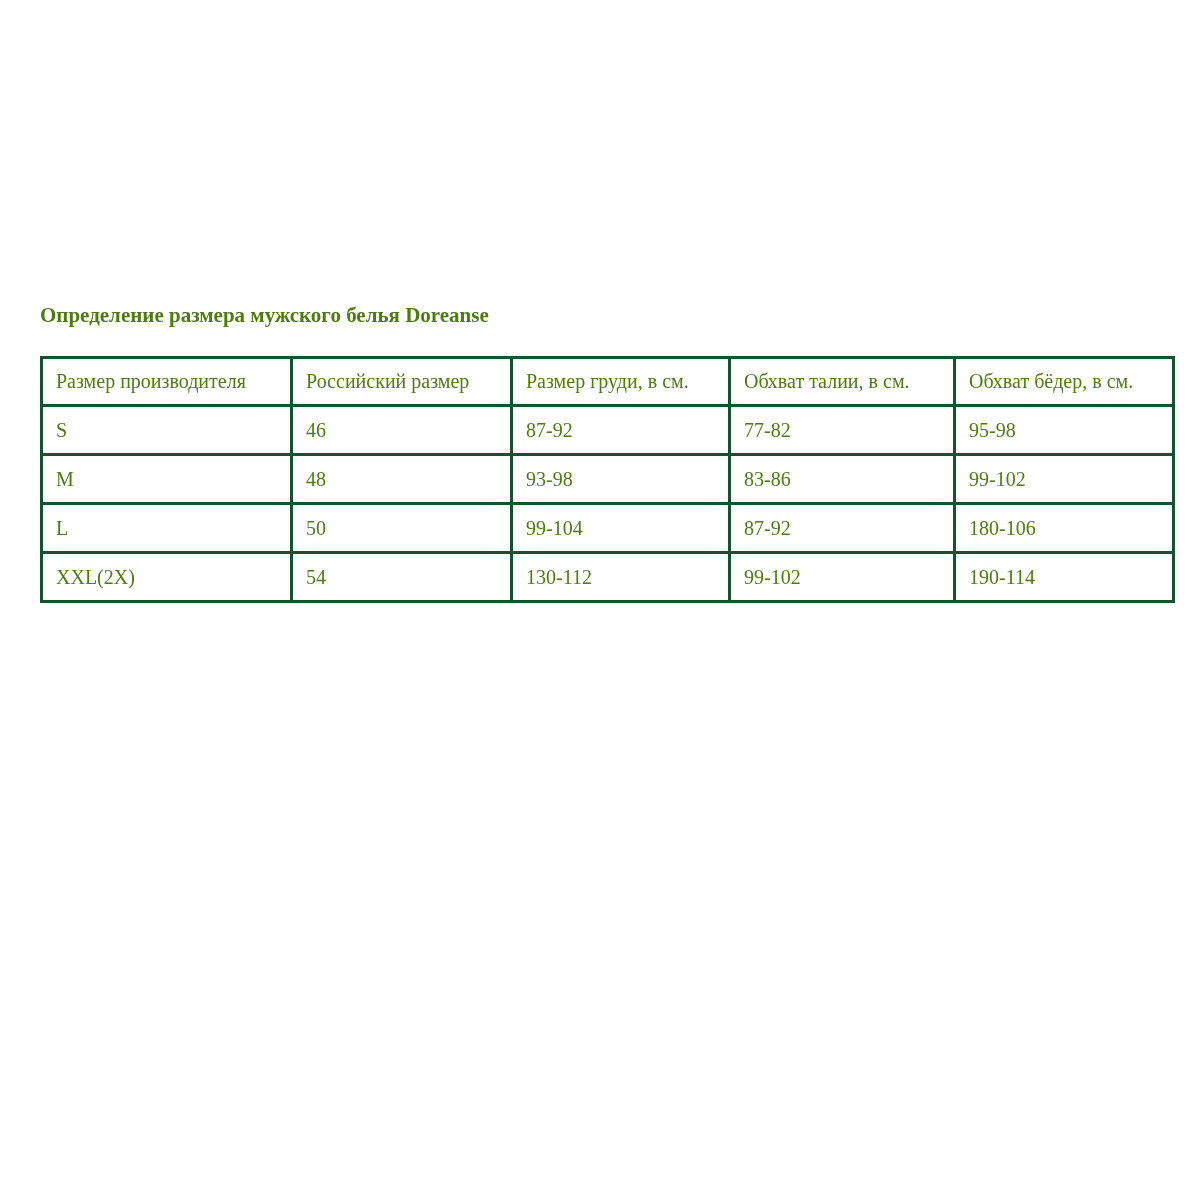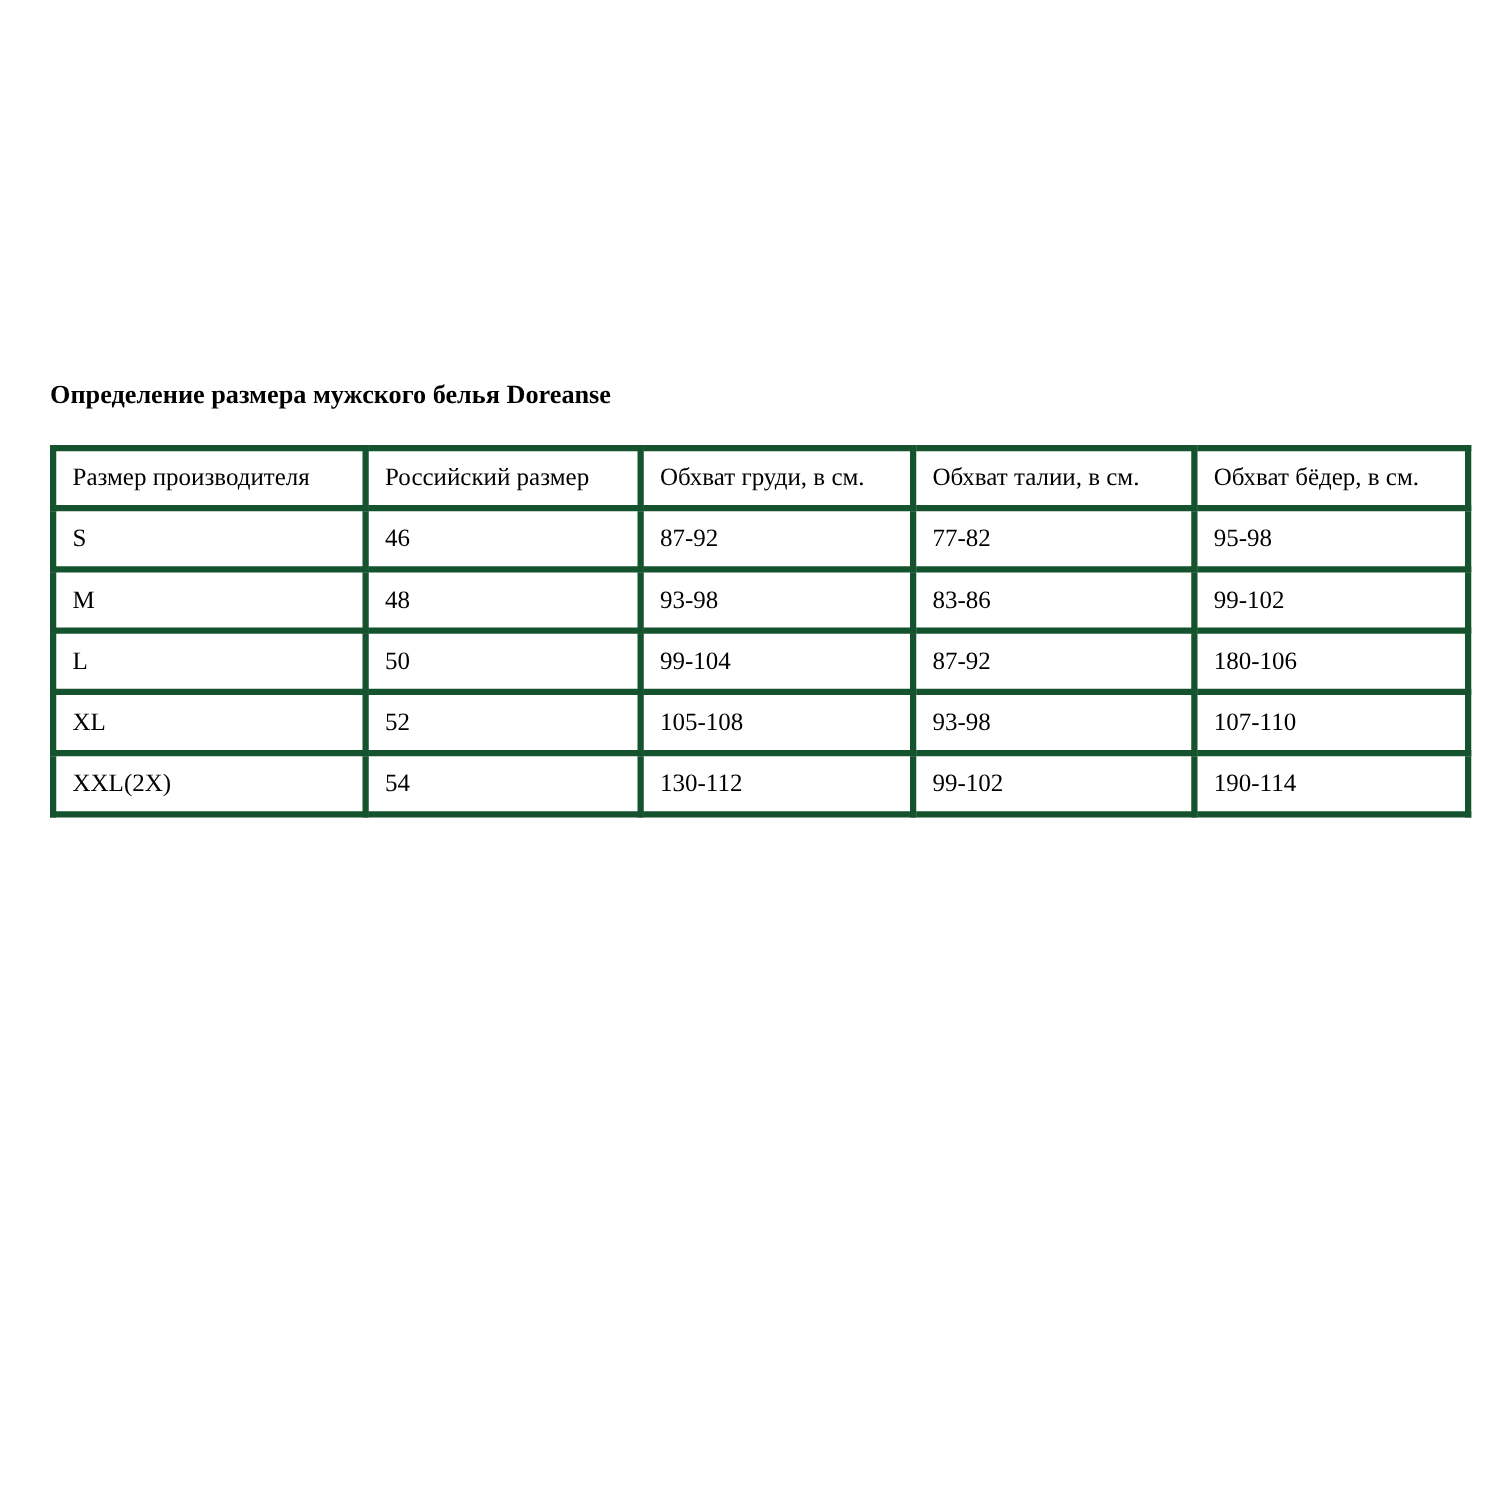--- a/index.html
+++ b/index.html
@@ -8,21 +8,21 @@
     background: #ffffff;
     width: 1196px;
     height: 1196px;
     overflow: hidden;
   }
   .page {
     position: relative;
     width: 1196px;
     height: 1196px;
     font-family: "Liberation Serif", "DejaVu Serif", serif;
-    color: #000000;
+    color: #4d7c0f;
   }
   .page-title {
     position: absolute;
     left: 40px;
     top: 303px;
     margin: 0;
     font-size: 21px;
     line-height: 24px;
     font-weight: bold;
     white-space: nowrap;
@@ -35,21 +35,21 @@
     table-layout: fixed;
     width: 1132px;
   }
   table.size-table col.c1 { width: 250px; }
   table.size-table col.c2 { width: 220px; }
   table.size-table col.c3 { width: 218px; }
   table.size-table col.c4 { width: 225px; }
   table.size-table col.c5 { width: 219px; }
   table.size-table th,
   table.size-table td {
-    border: 5px solid #14532d;
+    border: 3px solid #14532d;
     font-size: 20px;
     font-weight: normal;
     text-align: left;
     vertical-align: middle;
     padding: 0 8px 0 13px;
     height: 49px;
     box-sizing: border-box;
     white-space: nowrap;
     overflow: hidden;
   }
@@ -66,21 +66,21 @@
       <col class="c1">
         <col class="c2">
         <col class="c3">
         <col class="c4">
         <col class="c5">
     </colgroup>
     <thead>
       <tr>
           <th>Размер производителя</th>
           <th>Российский размер</th>
-          <th>Обхват груди, в см.</th>
+          <th>Размер груди, в см.</th>
           <th>Обхват талии, в см.</th>
           <th>Обхват бёдер, в см.</th>
         </tr>
     </thead>
     <tbody>
         <tr>
           <td>S</td>
           <td>46</td>
           <td>87-92</td>
           <td>77-82</td>
@@ -94,27 +94,20 @@
           <td>99-102</td>
         </tr>
         <tr>
           <td>L</td>
           <td>50</td>
           <td>99-104</td>
           <td>87-92</td>
           <td>180-106</td>
         </tr>
         <tr>
-          <td>XL</td>
-          <td>52</td>
-          <td>105-108</td>
-          <td>93-98</td>
-          <td>107-110</td>
-        </tr>
-        <tr>
           <td>XXL(2X)</td>
           <td>54</td>
           <td>130-112</td>
           <td>99-102</td>
           <td>190-114</td>
         </tr>
       </tbody>
   </table>
 </div>
 

